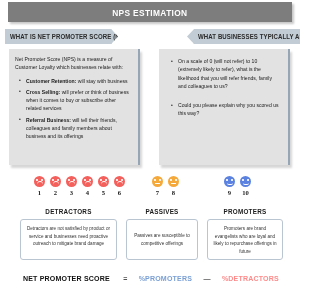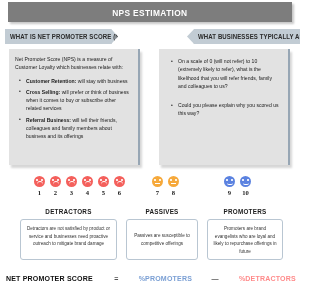--- a/index.html
+++ b/index.html
@@ -248,21 +248,21 @@
   .cat-promoters .cat-box  { height: 41px; }
 
   
   .formula {
     position: absolute;
     top: 274px;
     left: 0;
     width: 300px;
     display: flex;
     align-items: center;
-    justify-content: space-between;
+    justify-content: center;
     gap: 7px;
   }
   .formula span {
     font-size: 8px;
     font-weight: bold;
     letter-spacing: 0.2px;
     transform: scaleX(0.88);
     font-family: "Liberation Sans Narrow", "Liberation Sans", sans-serif;
   }
   .f-label { color: #111111; }

